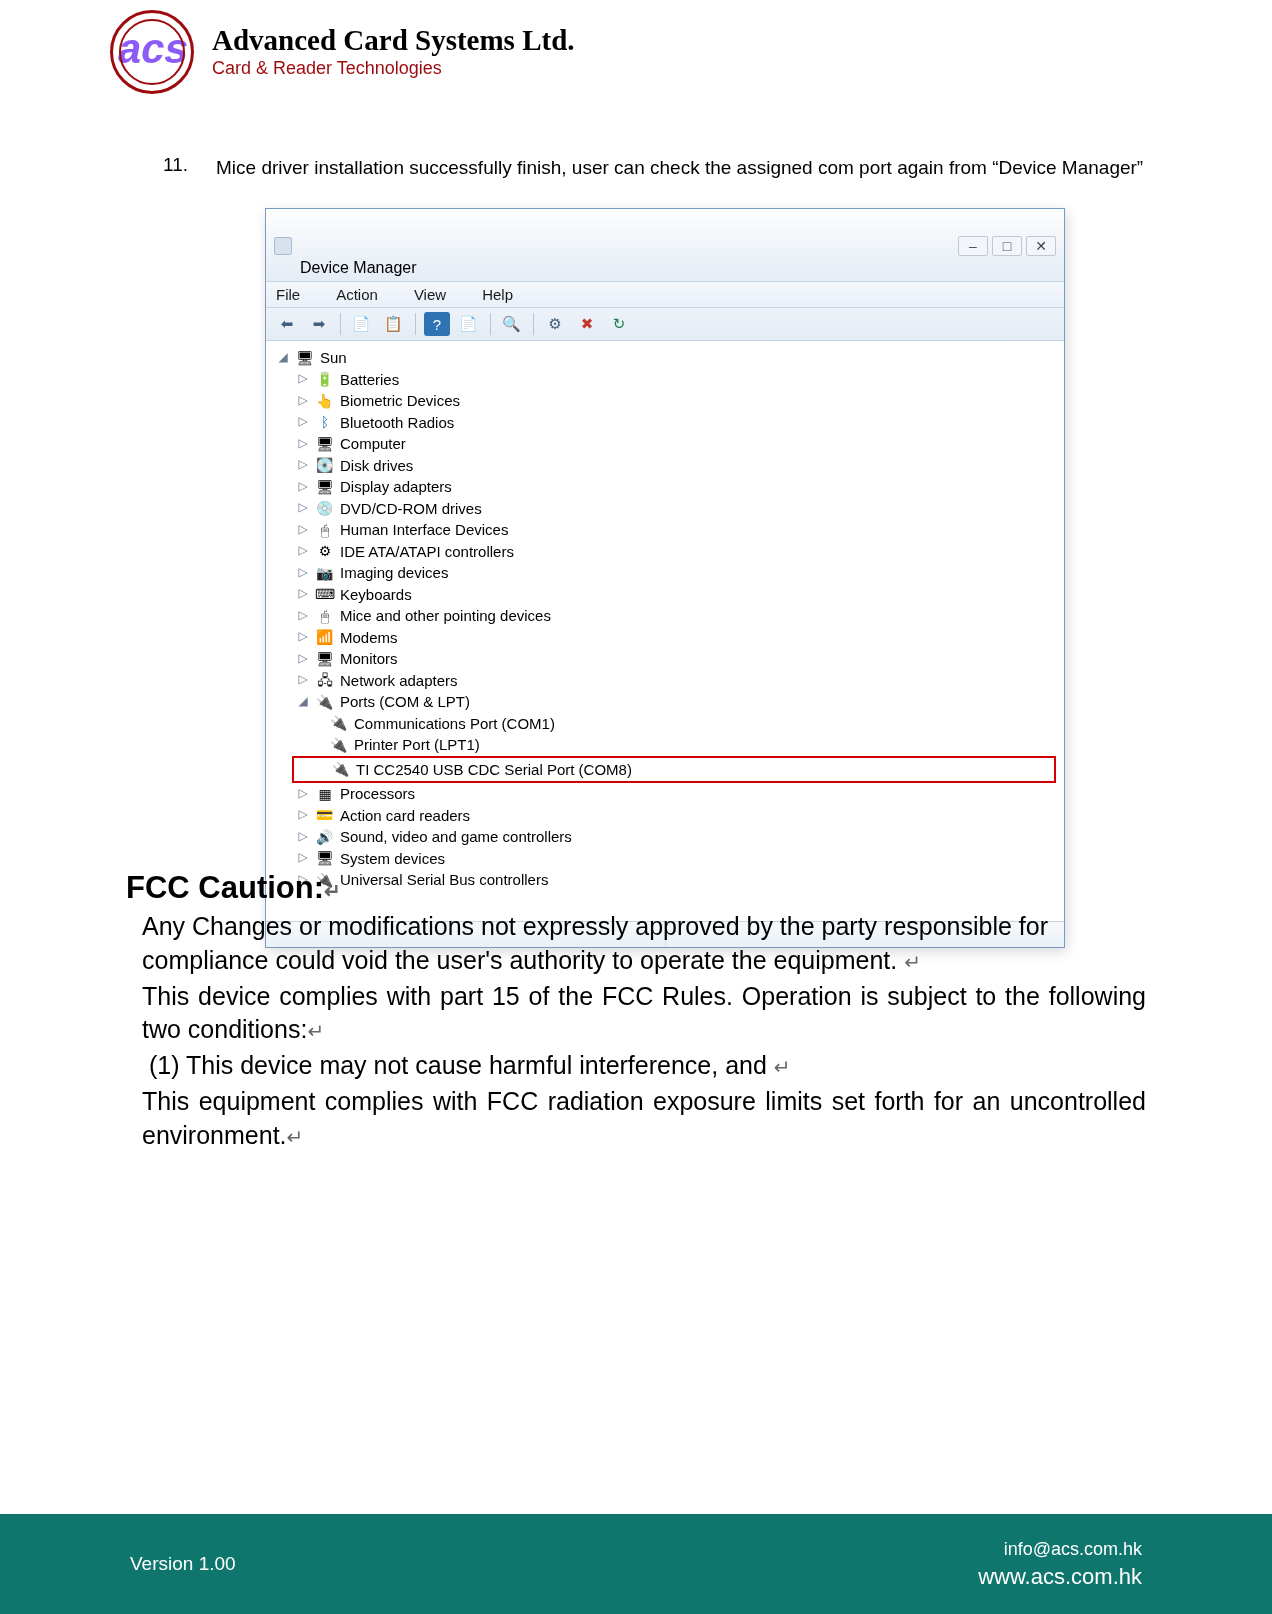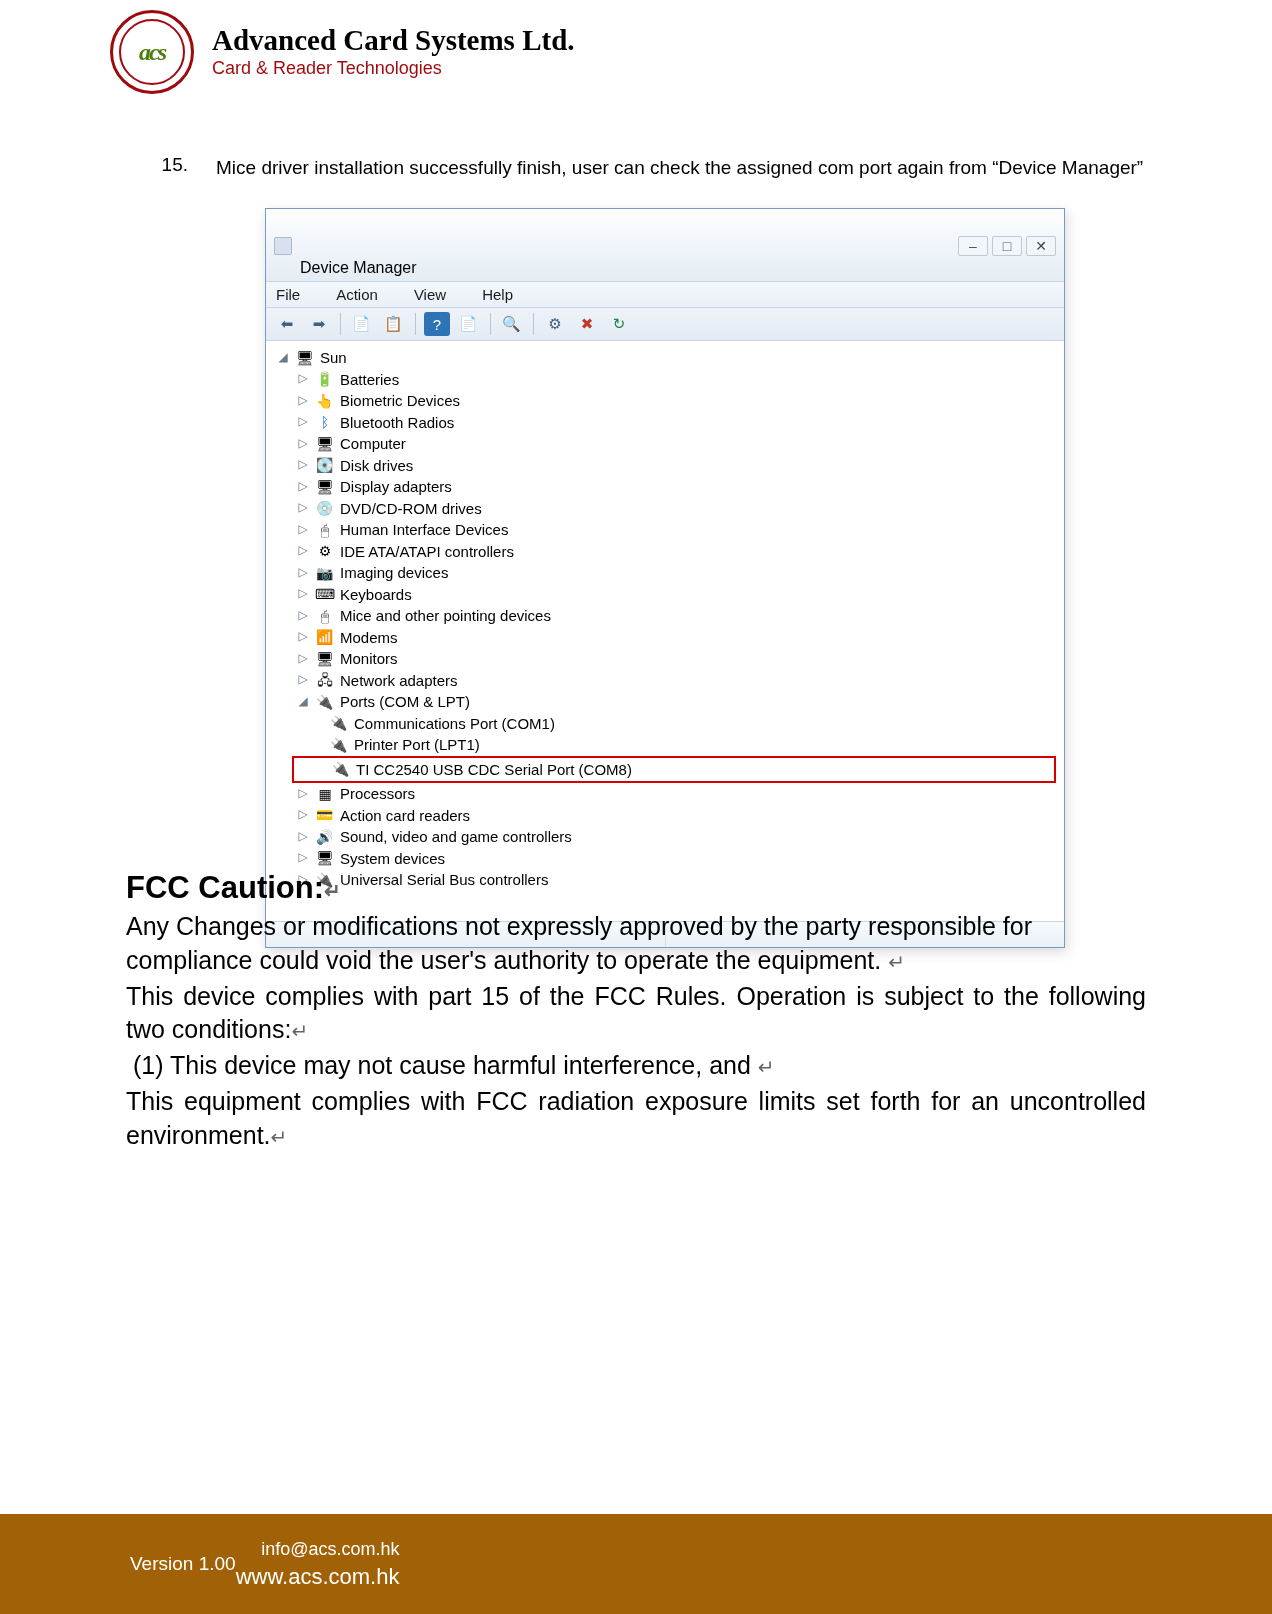--- a/index.html
+++ b/index.html
@@ -36,24 +36,24 @@
   .logo-badge::before {
     content: "";
     position: absolute;
     inset: 6px;
     border: 2px solid #9e0b0e;
     border-radius: 50%;
   }
   .logo-text {
     font-weight: 900;
     font-style: italic;
-    font-size: 24px;
-    color: #4d7c0f;
+    font-size: 42px;
+    color: #8b5cf6;
     letter-spacing: -2px;
-    font-family: Liberation Serif, serif;
+    font-family: Liberation Mono, monospace;
   }
   .company-name {
     font-family: "Times New Roman", serif;
     font-weight: 700;
     font-size: 29px;
     color: #000;
     line-height: 1.05;
   }
   .company-tag {
     font-family: Arial, sans-serif;
@@ -177,43 +177,44 @@
     right: 126px;
     font-family: Arial, sans-serif;
     color:#000;
   }
   .fcc-heading {
     font-weight: 700;
     font-size: 31px;
     margin-bottom: 4px;
   }
   .fcc p {
-    margin: 0 0 2px 0;
+    margin: 0 0 2px 16px;
     font-size: 25px;
     line-height: 1.35;
   }
   .justify { text-align: justify; }
   .ret { color:#666; font-size: 20px; }
 
   
   .page-num {
     position:absolute;
     right: 128px;
     top: 1512px;
     font-size: 17px;
     color:#000;
   }
   .footer-bar {
     position:absolute;
     left:0; right:0; bottom:0;
     height: 100px;
-    background:#a16207;
+    background:#0f766e;
     color:#fff;
     display:flex;
     align-items:center;
+    justify-content:space-between;
     padding: 0 130px 0 130px;
   }
   .footer-left { font-size: 19px; }
   .footer-right { text-align:right; }
   .footer-right .email { font-size: 18px; margin-bottom: 4px; }
   .footer-right .site { font-size: 22px; font-weight:400; }
 </style>
 </head>
 <body>
 
@@ -224,21 +225,21 @@
       <span class="logo-text">acs</span>
     </div>
     <div>
       <div class="company-name">Advanced Card Systems Ltd.</div>
       <div class="company-tag">Card &amp; Reader Technologies</div>
     </div>
   </div>
 
   <div class="content">
     <div class="step-row">
-      <div class="step-num">15.</div>
+      <div class="step-num">11.</div>
       <div class="step-text">Mice driver installation successfully finish, user can check the assigned com port again from “Device Manager”</div>
     </div>
   </div>
 
   <div class="dm-window">
     <div class="dm-titlebar">
       <div class="dm-title-left">
         <span class="sys-icon"></span>
         <span class="dm-title">Device Manager</span>
       </div>

